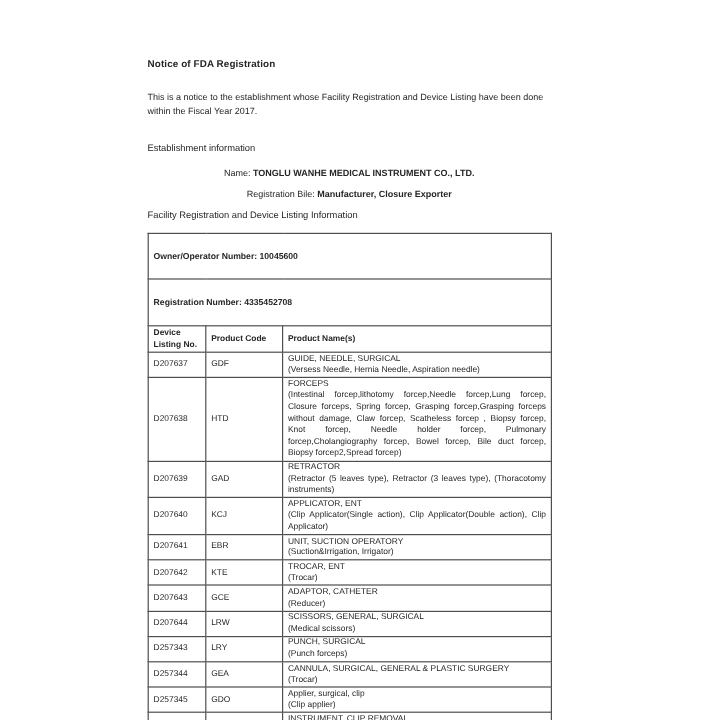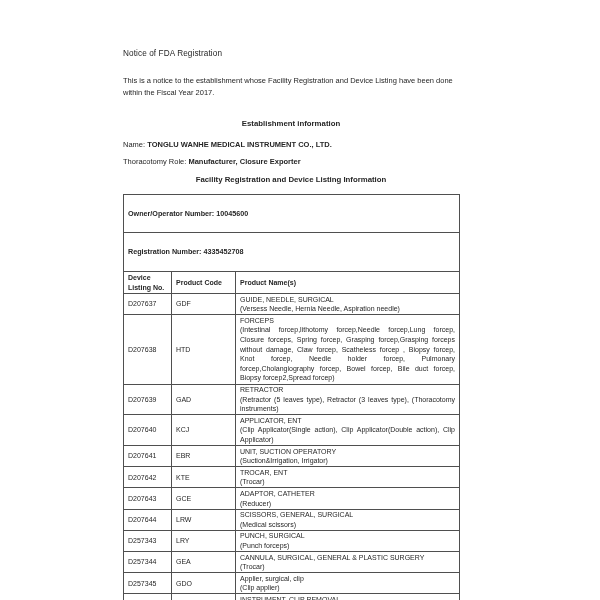--- a/index.html
+++ b/index.html
@@ -14,42 +14,42 @@
     -webkit-font-smoothing: antialiased;
   }
   .doc {
     position: absolute;
     left: 123px;
     top: 49px;
     width: 336px;
   }
   .title {
     font-size: 8.2px;
-    font-weight: normal;
+    font-weight: bold;
     margin: 0 0 17px 0;
     letter-spacing: 0.1px;
   }
   .intro {
     font-size: 7.5px;
     line-height: 12.4px;
     margin: 0 0 19px 0;
   }
   .sec-heading {
     font-size: 7.8px;
-    font-weight: bold;
+    font-weight: normal;
     margin: 0 0 12px 0;
-    text-align: center;
   }
   .sec-heading.facility {
     margin-bottom: 10px;
   }
   .field {
     font-size: 7.5px;
     margin: 0 0 8.5px 0;
     white-space: nowrap;
+    text-align: center;
   }
   .field b { font-weight: bold; }
   table.listing {
     border-collapse: collapse;
     width: 336px;
     table-layout: fixed;
     font-size: 7px;
     line-height: 9.6px;
   }
   table.listing td, table.listing th {
@@ -78,21 +78,21 @@
 
 <div class="doc">
 
   <h1 class="title">Notice of FDA Registration</h1>
 
   <p class="intro">This is a notice to the establishment whose Facility Registration and Device Listing have been done within the Fiscal Year 2017.</p>
 
   <h2 class="sec-heading">Establishment information</h2>
 
   <div class="field"><span>Name: </span><b>TONGLU WANHE MEDICAL INSTRUMENT CO., LTD.</b></div>
-  <div class="field"><span>Thoracotomy Role: </span><b>Manufacturer, Closure Exporter</b></div>
+  <div class="field"><span>Registration Bile: </span><b>Manufacturer, Closure Exporter</b></div>
 
   <h2 class="sec-heading facility">Facility Registration and Device Listing Information</h2>
 
   <table class="listing">
     <colgroup>
         <col class="c1">
         <col class="c2">
         <col class="c3">
       </colgroup>
     <tbody>

